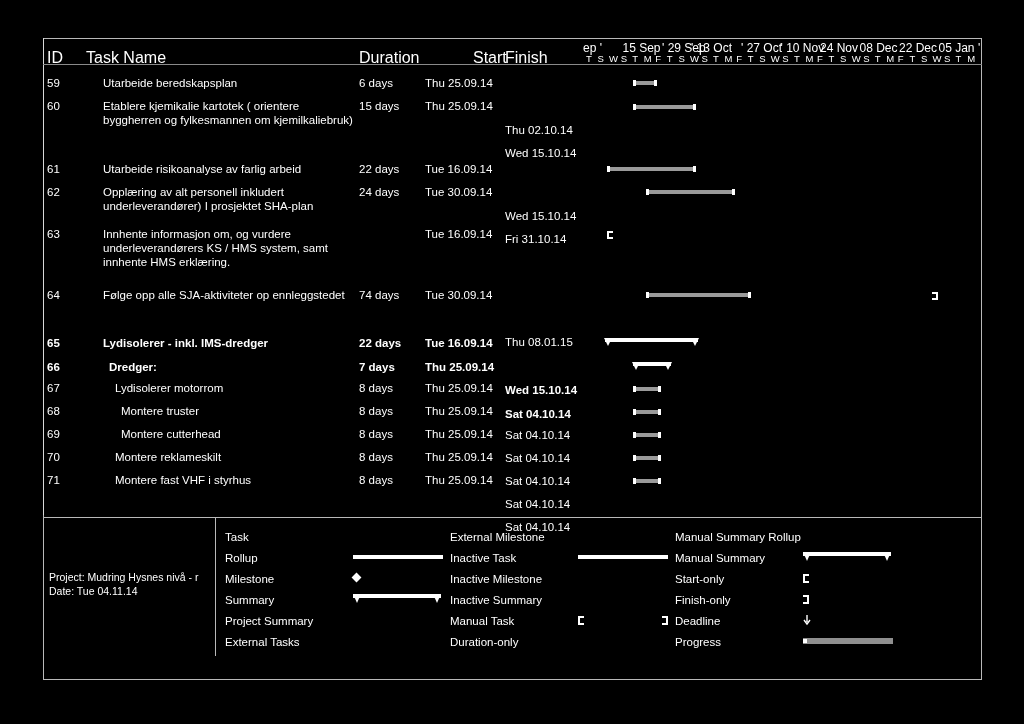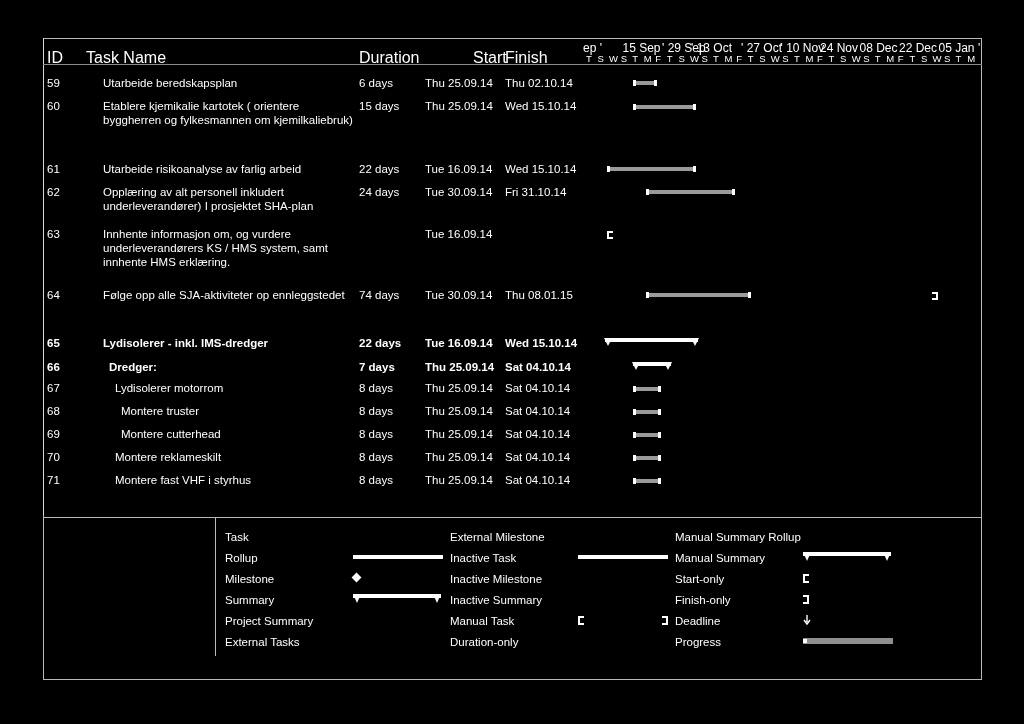--- a/index.html
+++ b/index.html
@@ -99,21 +99,21 @@
     position: absolute;
     font-size: 11.5px;
     color: #ffffff;
     white-space: pre;
     line-height: 14px;
   }
   .c-id     { left: 4px;   width: 34px; text-align: left; }
   .c-name   { left: 60px;  width: 250px; white-space: normal; }
   .c-dur    { left: 316px; width: 60px; }
   .c-start  { left: 382px; width: 74px; }
-  .c-finish { left: 462px; width: 76px; }
+  .c-finish { left: 462px; width: 76px; margin-top: 47px; }
   .bold .cell { font-weight: bold; }
 
   
   .gantt {
     position: absolute;
     left: 583px; top: 66px;
     width: 399px; height: 449px;
     overflow: hidden;
   }
   .bar { position: absolute; height: 6px; }
@@ -492,20 +492,24 @@
       <div class="bar" style="left: 50px; top: 412px; width: 28px;">
         <div class="body"></div>
         <div class="cap-l"></div>
         <div class="cap-r"></div>
       </div>
     </div>
 
   <div class="legend">
     <div class="legend-divider"></div>
 
+    <div class="proj-info">
+      <div>Project: Mudring  Hysnes  nivå  - r</div>
+      <div>Date: Tue 04.11.14</div>
+    </div>
 
     <div class="leg-col leg-c1" id="leg-col-1">
         <div class="leg-item">
           <span class="leg-label">Task</span>
           <span class="leg-sym"></span>
         </div>
         <div class="leg-item">
           <span class="leg-label">Rollup</span>
           <span class="leg-sym">
             <div class="sym-line"></div>

